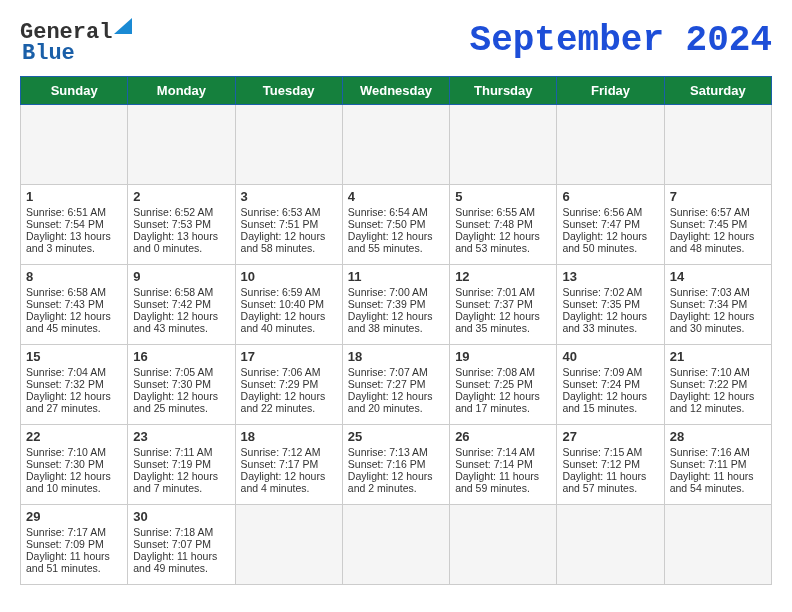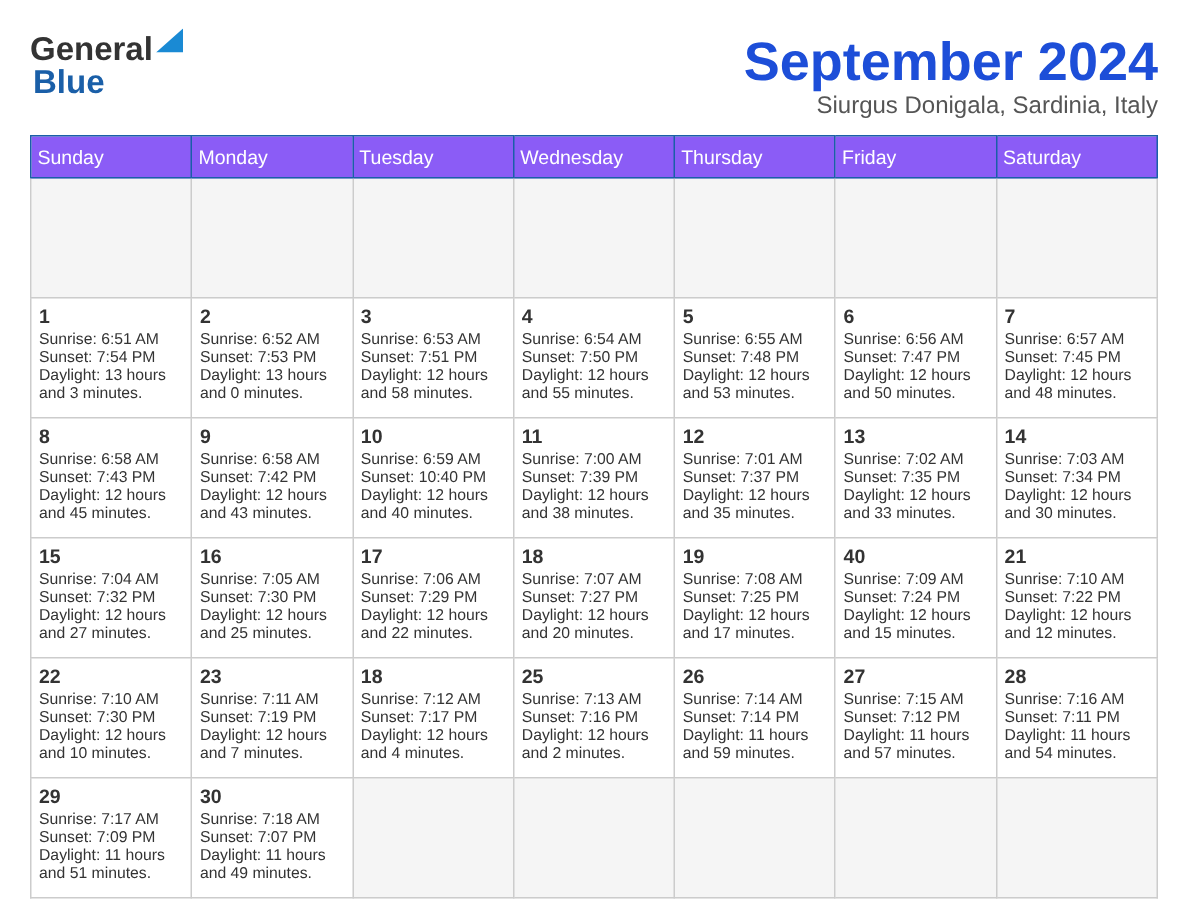--- a/index.html
+++ b/index.html
@@ -8,20 +8,21 @@
       background: #fff;
       width: 792px;
       min-height: 612px;
       padding: 20px;
     }
     .header-section {
       display: flex;
       justify-content: space-between;
       align-items: flex-start;
       margin-bottom: 10px;
+      font-family: Liberation Mono, monospace;
     }
     .logo {
       display: flex;
       flex-direction: column;
       align-items: flex-start;
     }
     .title-area {
       text-align: right;
     }
     .month-title {
@@ -32,26 +33,26 @@
     .location-title {
       font-size: 16px;
       color: #555;
     }
     table {
       width: 100%;
       border-collapse: collapse;
       table-layout: fixed;
     }
     thead tr th {
-      background-color: #8b5cf6;
+      background-color: #15803d;
       color: #fff;
       font-size: 13px;
-      font-weight: normal;
+      font-weight: bold;
       padding: 6px 4px;
-      text-align: left;
+      text-align: center;
       border: 1px solid #1a5fa8;
     }
     td {
       border: 1px solid #ccc;
       vertical-align: top;
       padding: 4px 5px;
       font-size: 10.5px;
       color: #333;
       height: 80px;
       background: #fff;
@@ -85,21 +86,20 @@
       <span style="display:inline-block; margin-left:2px; margin-top:-8px;">
         <svg width="18" height="16" viewBox="0 0 18 16">
             <polygon points="0,16 18,0 18,16" fill="#1a8ad4"></polygon>
           </svg>
       </span>
     </div>
     <span style="font-size:22px; font-weight:bold; color:#1a5fa8; margin-top:-4px; margin-left:2px;">Blue</span>
   </div>
   <div class="title-area">
     <div class="month-title">September 2024</div>
-    <div class="location-title">Siurgus Donigala, Sardinia, Italy</div>
   </div>
 </div>
 
 <table>
   <thead>
     <tr>
     <th>Sunday</th>
         <th>Monday</th>
         <th>Tuesday</th>
         <th>Wednesday</th>

